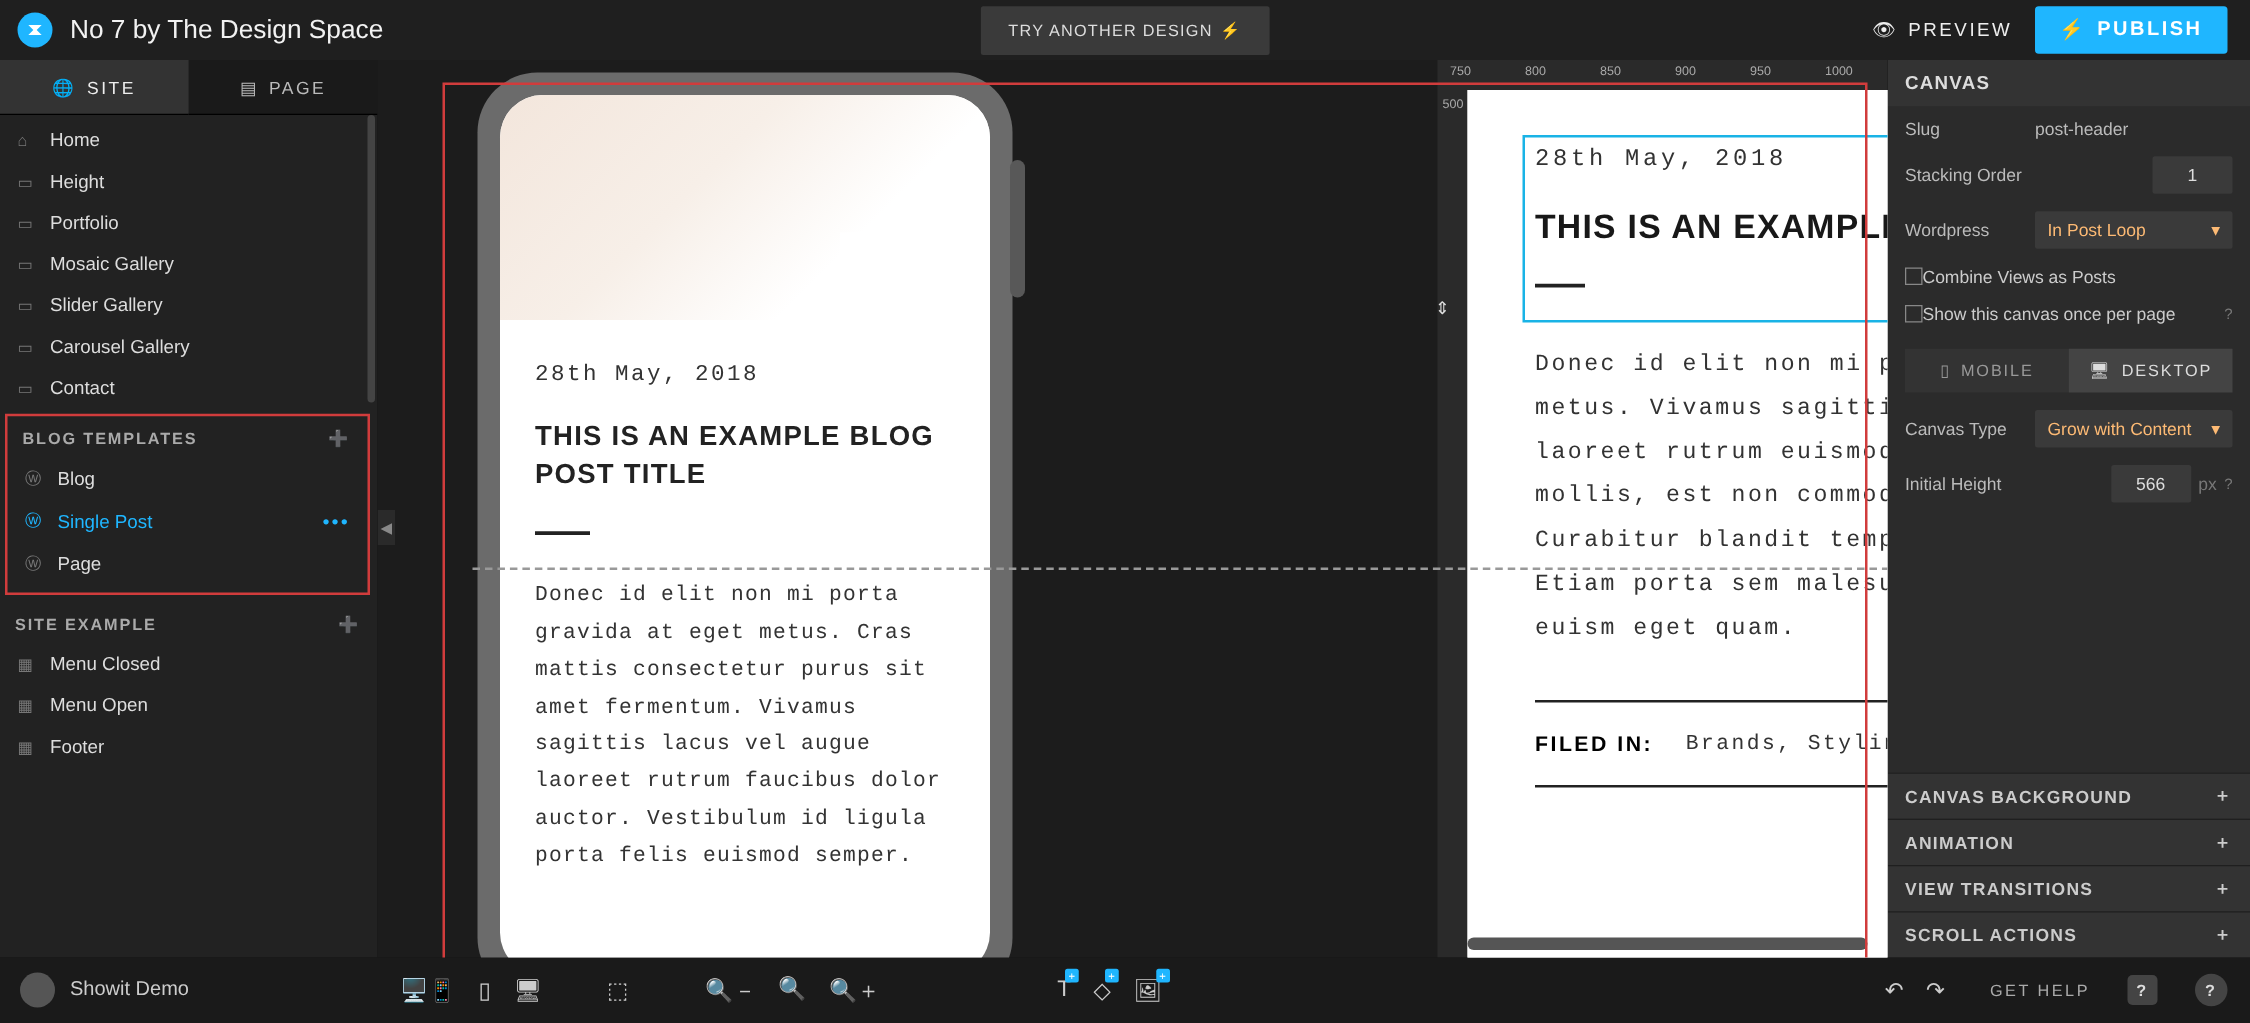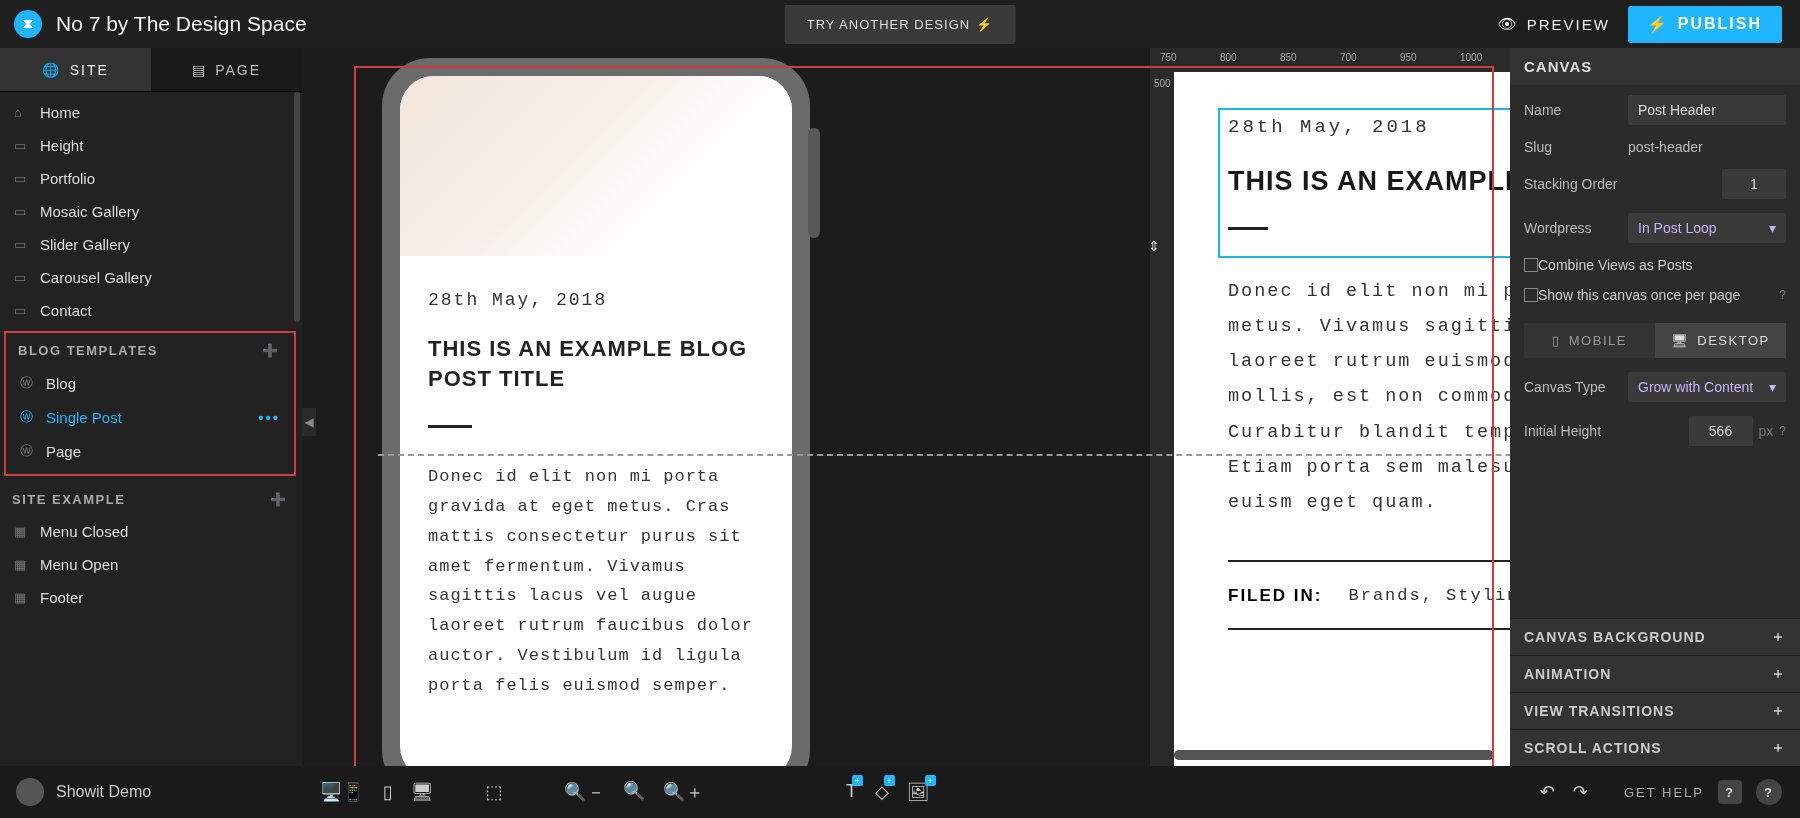--- a/index.html
+++ b/index.html
@@ -79,38 +79,38 @@
   .hdrag { position:absolute; left:846px; top:190px; color:#ddd; font-size:14px;}
   
   .right { width:290px; background:#2b2b2b; display:flex; flex-direction:column; color:#ccc; font-size:14px;}
   .insp-head { background:#333; padding:10px 14px; font-weight:700; letter-spacing:1px; color:#ddd; font-size:15px;}
   .insp-body { padding:10px 14px; display:flex; flex-direction:column; gap:14px; flex:1; overflow:hidden;}
   .row { display:flex; align-items:center; justify-content:space-between; gap:10px;}
   .row .lab { color:#bbb; font-size:14px;}
   .inp { background:#3a3a3a; color:#ddd; border:none; padding:7px 10px; font-size:14px; border-radius:2px;}
   .inp.small{ width:64px; text-align:center;}
   .inp.med{ width:158px;}
-  .sel { background:#3a3a3a; color:#c4b5fd; border:none; padding:7px 10px; font-size:14px; border-radius:2px; width:158px; display:flex; justify-content:space-between; align-items:center;}
+  .sel { background:#3a3a3a; color:#fdba74; border:none; padding:7px 10px; font-size:14px; border-radius:2px; width:158px; display:flex; justify-content:space-between; align-items:center;}
   .chk { width:14px; height:14px; border:1.5px solid #888; display:inline-block;}
   .chkrow { display:flex; align-items:center; }
   .qmark { color:#777; font-size:12px;}
   .device-tabs { display:flex; margin-top:6px;}
   .device-tab { flex:1; display:flex; align-items:center; justify-content:center; gap:8px; padding:10px 0; background:#333; color:#999; font-size:13px; letter-spacing:1.5px;}
   .device-tab.active { background:#444; color:#ddd;}
   .acc { background:#333; padding:9px 14px; display:flex; justify-content:space-between; align-items:center; color:#ccc; font-weight:700; letter-spacing:1px; font-size:14px; border-top:1px solid #1f1f1f;}
   
   .bottom { height:52px; display:flex; align-items:center; background:#1a1a1a;}
   .user { display:flex; align-items:center; gap:12px; color:#ccc; padding:0 16px; width:302px;}
   .avatar { width:28px; height:28px; border-radius:50%; background:#555;}
   .tools { flex:1; display:flex; align-items:center; gap:22px; padding:0 18px; color:#ddd;}
   .tools .spacer { flex:1;}
   .tools .grp { display:flex; gap:18px;}
   .iconbtn { color:#ccc; font-size:18px; position:relative;}
   .addplus { position:absolute; top:-6px; right:-6px; width:11px; height:11px; background:var(--accent-bright); color:#fff; font-size:9px; border-radius:2px; display:flex; align-items:center; justify-content:center;}
-  .help { display:flex; align-items:center; gap:14px; color:#aaa; padding:0 18px; font-size:13px; letter-spacing:2px;}
+  .help { display:flex; align-items:center; gap:30px; color:#aaa; padding:0 18px; font-size:13px; letter-spacing:2px;}
   .help .sq { width:24px; height:24px; border-radius:4px; background:#444; color:#ddd; display:flex; align-items:center; justify-content:center; font-weight:700;}
   .help .bub { width:26px; height:26px; border-radius:50%; background:#444; color:#ddd; display:flex; align-items:center; justify-content:center; font-weight:700;}
   .faint { color:#777;}
   .slugval { color:#bbb;}
   .ticklab { position:absolute; top:3px; font-size:10px; color:#aaa;}
 </style>
 </head>
 <body>
 
 <div class="app">
@@ -224,21 +224,21 @@
     </div>
 
     <div class="center">
       <div class="collapse-left">◀</div>
       <div class="collapse-right">▶</div>
 
       <div class="ruler-h">
         <span class="ticklab" style="left:10px">750</span>
         <span class="ticklab" style="left:70px">800</span>
         <span class="ticklab" style="left:130px">850</span>
-        <span class="ticklab" style="left:190px">700</span>
+        <span class="ticklab" style="left:190px">900</span>
         <span class="ticklab" style="left:250px">950</span>
         <span class="ticklab" style="left:310px">1000</span>
 
       </div>
       <div class="ruler-v">
         <span style="top:6px">500</span>
       </div>
       <div class="hdrag">⇕</div>
 
       <div class="mobile-shell">
@@ -270,24 +270,20 @@
       </div>
       <div class="desk-hscroll"></div>
 
       <div class="red-outline"></div>
     </div>
 
     <div class="right">
       <div class="insp-head">CANVAS</div>
       <div class="insp-body">
         <div class="row">
-          <span class="lab">Name</span>
-          <input class="inp med" value="Post Header" style="">
-        </div>
-        <div class="row">
           <span class="lab faint">Slug</span>
           <span class="slugval" style="width:158px">post-header</span>
         </div>
         <div class="row">
           <span class="lab">Stacking Order</span>
           <input class="inp small" value="1" style="">
         </div>
         <div class="row">
           <span class="lab">Wordpress</span>
           <div class="sel">

